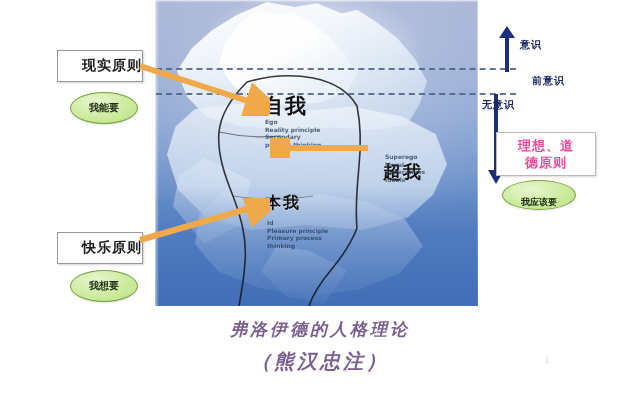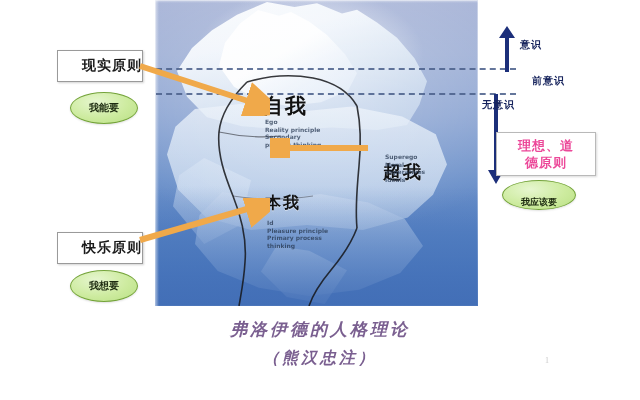--- a/index.html
+++ b/index.html
@@ -251,17 +251,17 @@
   <div class="rbox" style="left:496px;top:132px;width:86px;">
     <div>理想、道</div>
     <div>德原则</div>
   </div>
 
   <div class="oval" style="left:502px;top:180px;width:72px;height:28px;font-size:9px;align-items:flex-end;">
     <span>我应该要</span>
   </div>
 
   <div class="title" style="left:0;top:318px;font-size:17px;">弗洛伊德的人格理论</div>
-  <div class="title" style="left:0;top:348px;font-size:16px;">（熊汉忠注）</div>
+  <div class="title" style="left:0;top:348px;font-size:20px;">（熊汉忠注）</div>
 
   <div class="pgnum" style="left:545px;top:356px;">1</div>
 
 </div>
 
 </body></html>

